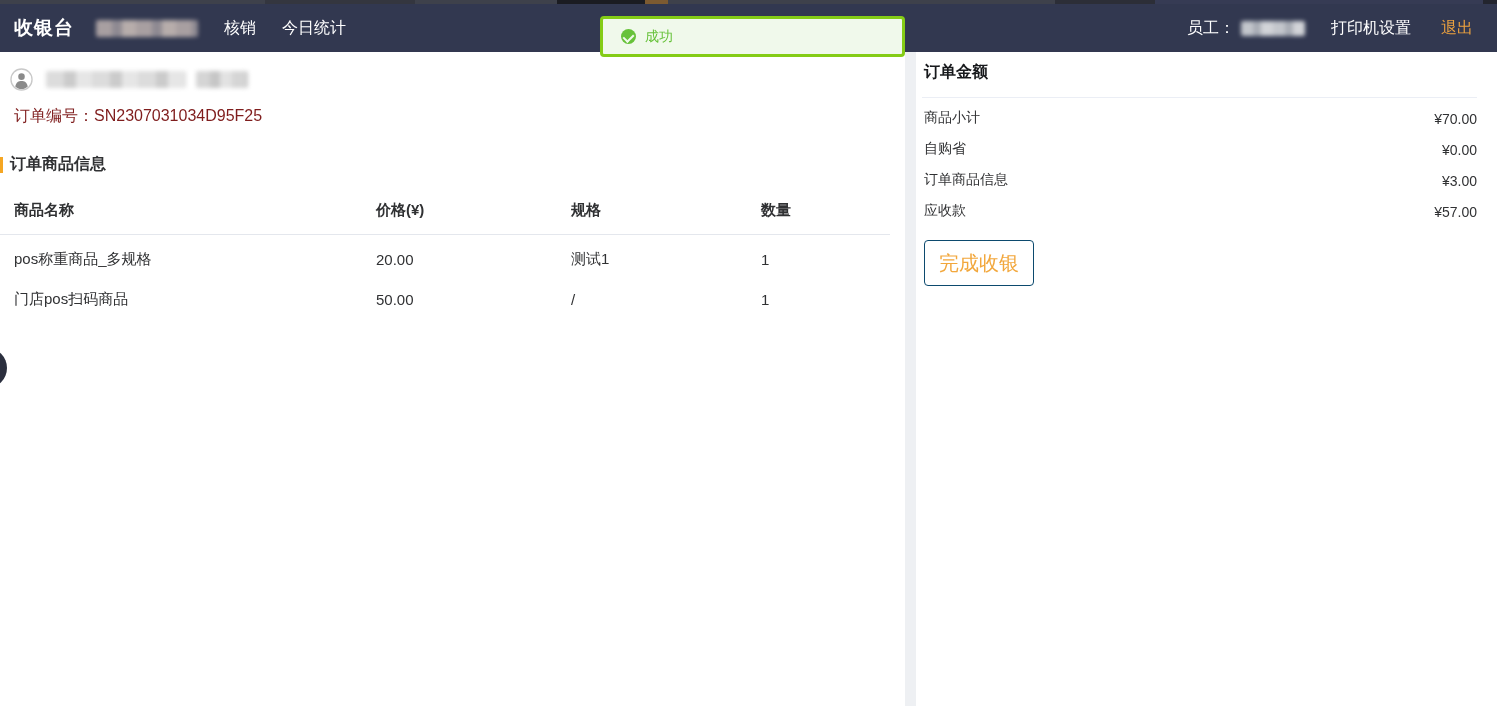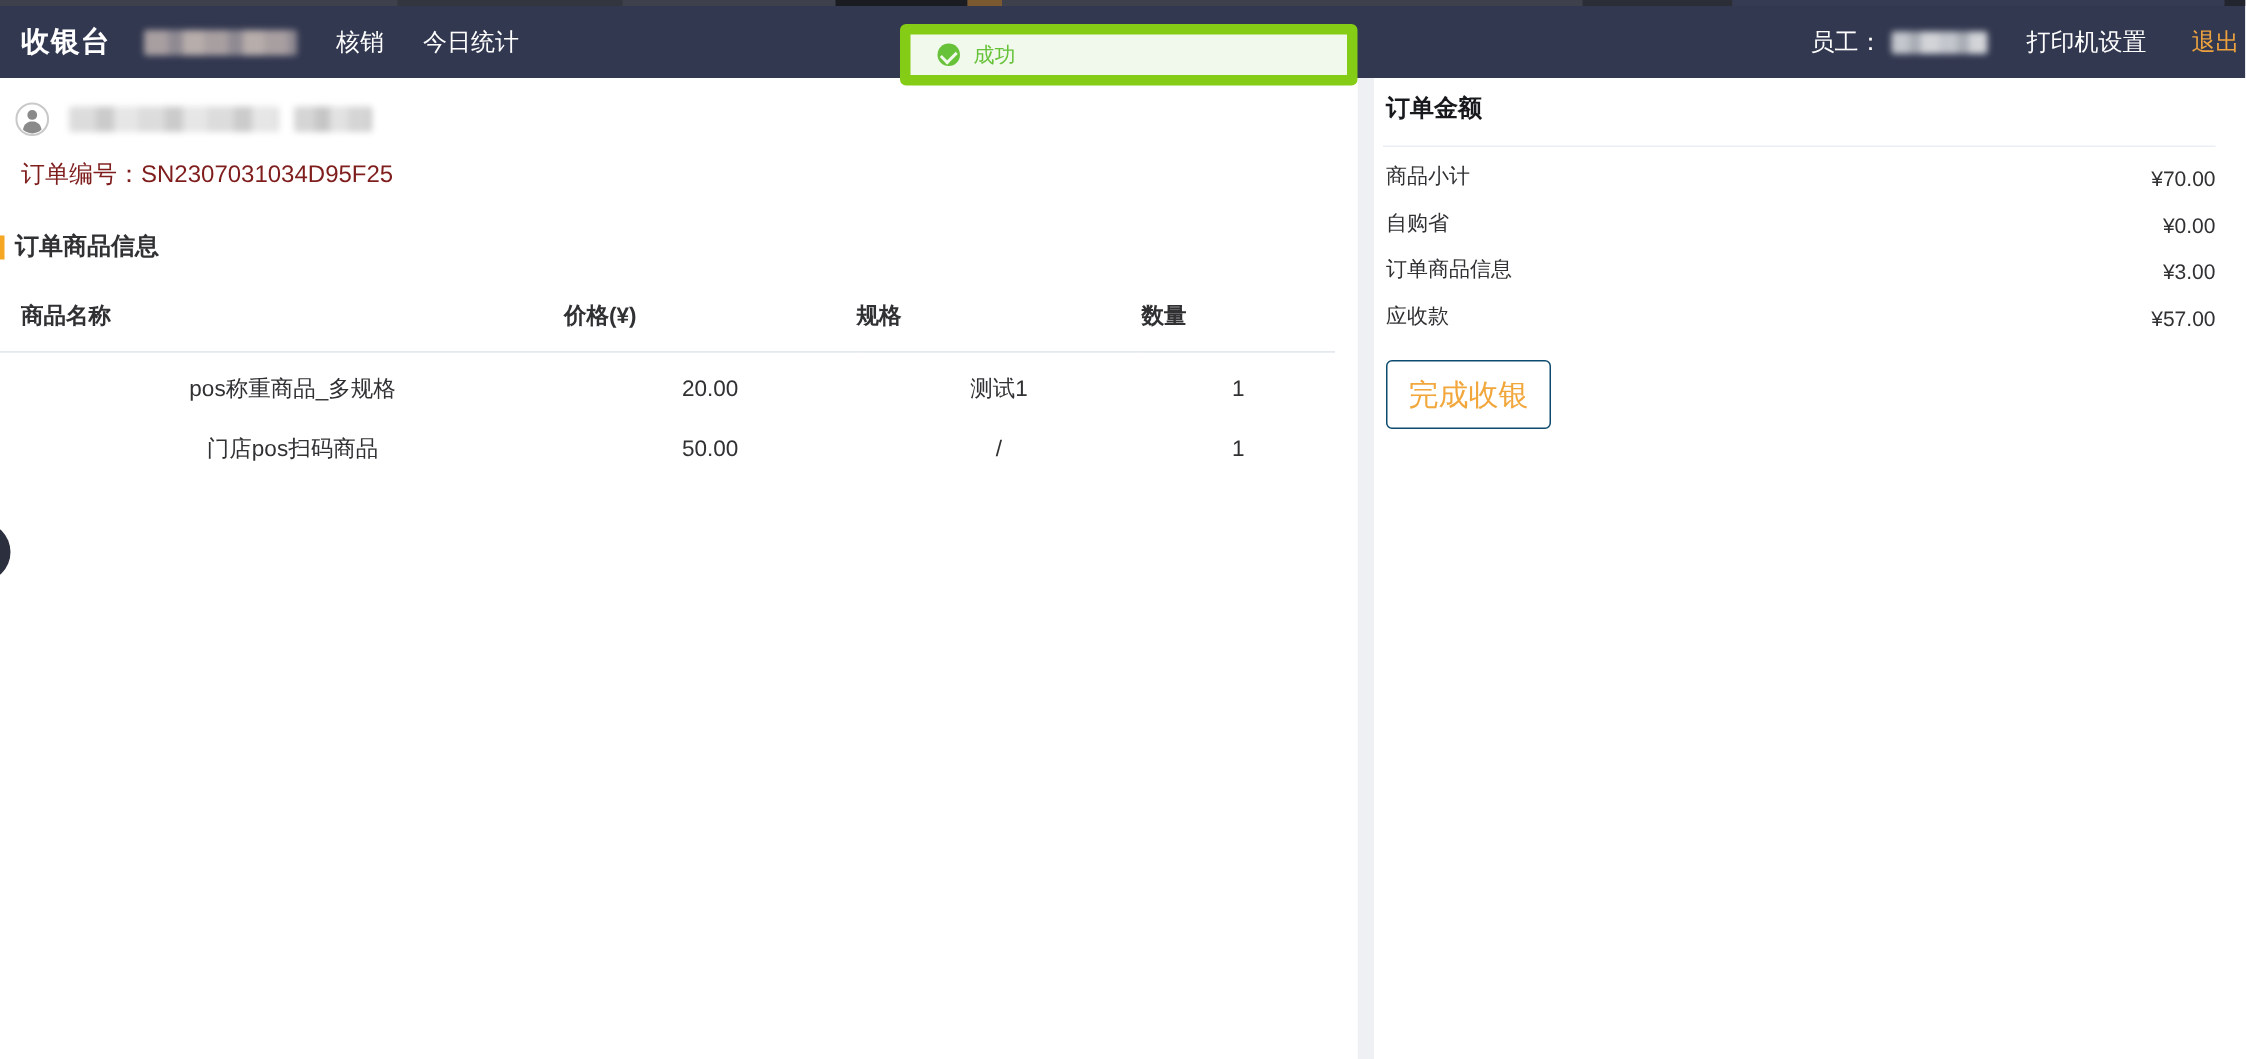--- a/index.html
+++ b/index.html
@@ -12,36 +12,36 @@
   .top-strip .seg { position:absolute; top:0; height:4px; }
   .seg1 { left:265px; width:150px; background:#34363f; }
   .seg2 { left:557px; width:88px;  background:#1b1c22; }
   .seg3 { left:645px; width:23px;  background:#7c5a31; }
   .seg4 { left:1055px; width:100px; background:#2c2e37; }
   .seg5 { left:1155px; width:342px; background:#363b54; }
   .seg6 { right:0; width:14px; background:#23252e; }
 
   
   .navbar { position:absolute; top:4px; left:0; right:0; height:48px; background:#323850;
-            display:flex; align-items:center; color:#fff; padding:0 4px 0 14px;text-align:center; }
+            display:flex; align-items:center; color:#fff; padding:0 24px 0 14px;text-align:center; }
   .app-title { font-size:19px; font-weight:bold; letter-spacing:1px; }
   .redacted { border-radius:2px; filter:blur(2px); }
   .store-chip { width:102px; height:17px; margin-left:22px;
     background:repeating-linear-gradient(90deg,#a89fa1 0 16px,#8f8a92 16px 26px,#b7adab 26px 40px); }
   .nav-item { font-size:16px; color:#fff; margin-left:26px; cursor:pointer; }
   .nav-right { margin-left:auto; display:flex; align-items:center; }
   .employee-label { font-size:16px; }
   .employee-chip { width:64px; height:15px; margin-left:6px;
     background:repeating-linear-gradient(90deg,#c3c6cc 0 12px,#a9adb5 12px 20px,#d2d4d8 20px 32px); }
   .printer { font-size:16px; margin-left:26px; cursor:pointer; }
   .logout { font-size:16px; margin-left:30px; color:#eda23f; cursor:pointer; }
 
   
   .toast { position:absolute; left:600px; top:16px; width:305px; height:41px; background:#f0f9eb;
-           border:7px solid #84cc16; border-radius:4px; display:flex; align-items:center;
+           border:3px solid #84cc16; border-radius:4px; display:flex; align-items:center;
            padding-left:18px; z-index:5; }
   .toast-icon { width:15px; height:15px; border-radius:50%; background:#67c23a; position:relative; flex:0 0 15px; }
   .toast-icon::after { content:""; position:absolute; left:4px; top:2.5px; width:5px; height:8px;
            border:solid #f0f9eb; border-width:0 2px 2px 0; transform:rotate(45deg); }
   .toast-text { margin-left:9px; font-size:14px; color:#67c23a; }
 
   
   .main { position:absolute; top:52px; left:0; right:0; bottom:0; display:flex; }
   .left-panel { width:905px; background:#fff; position:relative; }
   .v-divider { width:11px; background:#eef0f3; }
@@ -55,21 +55,21 @@
   .cust-chip2 { width:52px; height:17px; margin-left:10px;
     background:repeating-linear-gradient(90deg,#d5d5d5 0 14px,#c6c6c6 14px 24px,#e2e2e2 24px 36px); }
   .order-no { margin:15px 0 0 14px; font-size:16px; color:#7f1d1d; }
   .section-title { margin:27px 0 0 0; display:flex; align-items:center; }
   .section-bar { width:3px; height:16px; background:#f5a623; }
   .section-text { margin-left:7px; font-size:16px; font-weight:bold; color:#303133; }
 
   table.goods { margin-top:20px; width:890px; border-collapse:collapse; table-layout:fixed; }
   table.goods th { text-align:left; font-size:15px; font-weight:bold; color:#303133;
                    padding:6px 0 14px 0; border-bottom:1px solid #e4e7ed; }
-  table.goods td { font-size:15px; color:#303133; padding:15px 0 6px 0;text-align:center; }
+  table.goods td { font-size:15px; color:#303133; padding:15px 0 6px 0; }
   .col-name  { width:376px; padding-left:14px !important; }
   .col-price { width:195px; }
   .col-spec  { width:190px; }
   .col-qty   { width:129px; }
 
   
   .summary-title { font-size:16px; font-weight:bold; color:#17191c; padding:2px 0 14px 2px; }
   .summary-divider { border-bottom:1px solid #ebeef5; }
   .summary-row { display:flex; justify-content:space-between; align-items:flex-end;
                  padding:8px 0; margin-top:0; font-size:14px; color:#303133; height:31px; }

